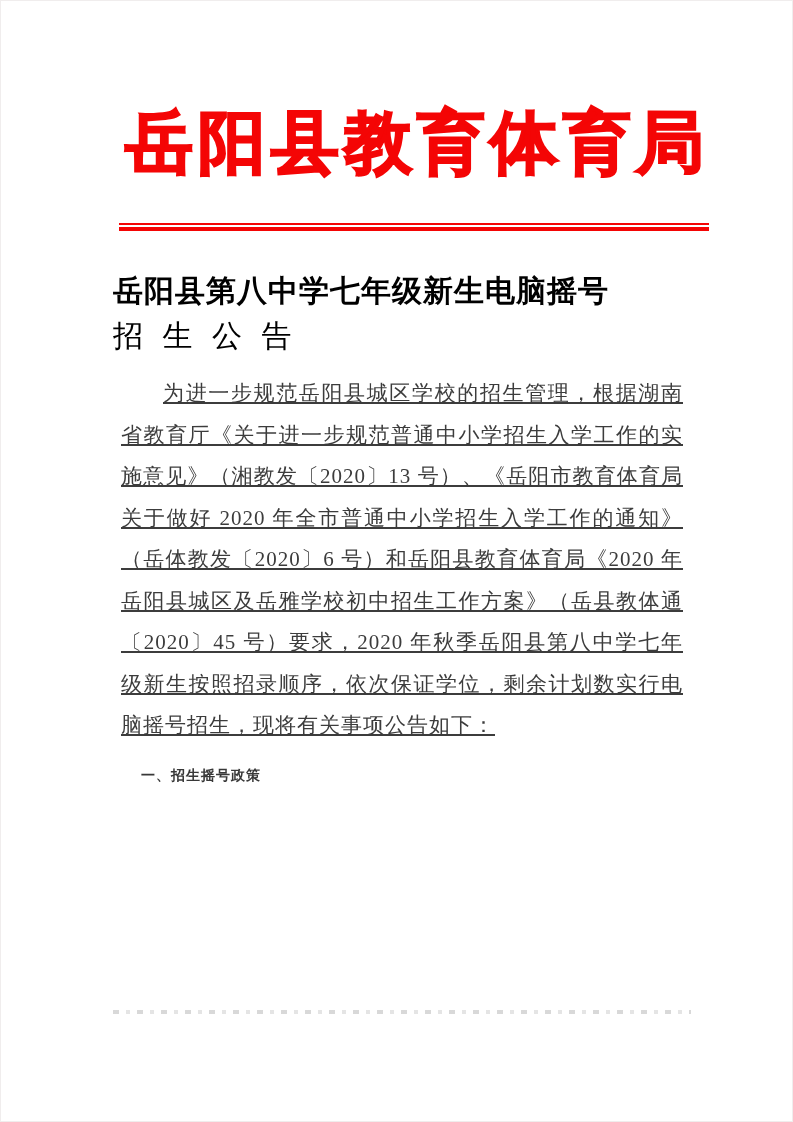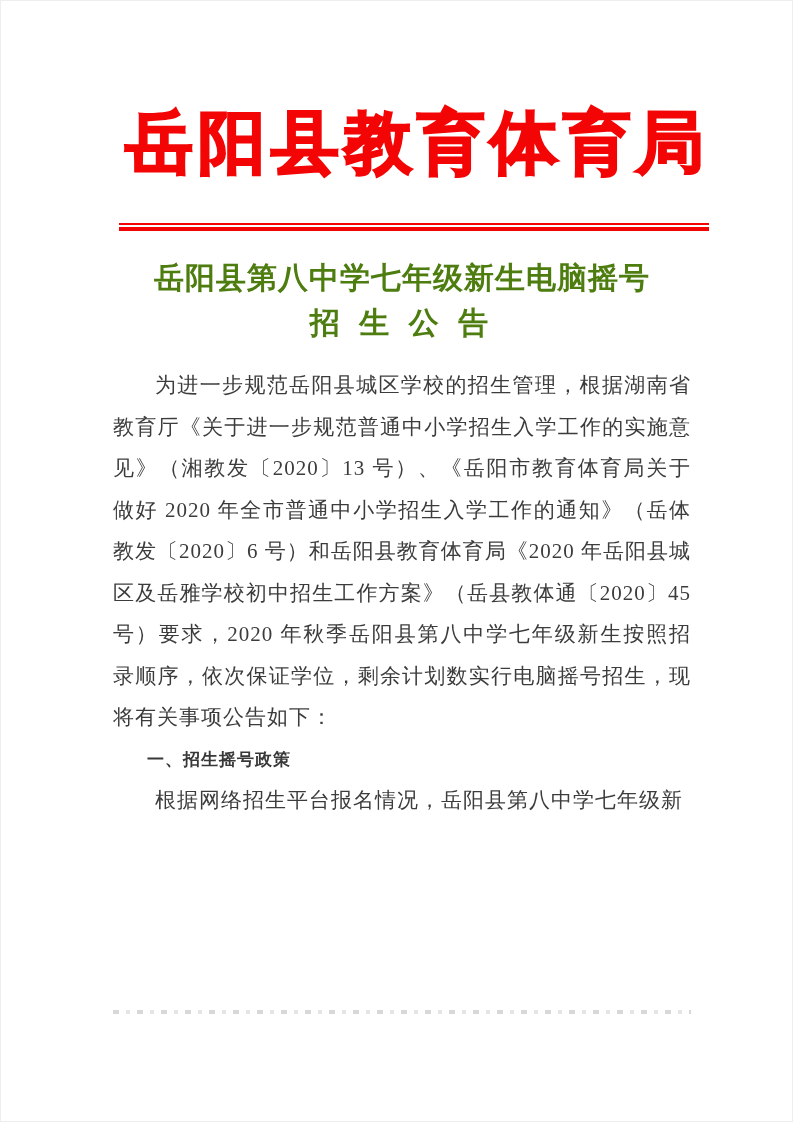--- a/index.html
+++ b/index.html
@@ -49,63 +49,64 @@
   }
   .divider .rule-thick {
     height: 4px;
     background: #f40505;
     margin-top: 2px;
   }
 
   
   .notice-title {
     position: absolute;
-    top: 255px;
+    top: 268px;
     left: 112px;
     width: 578px;
-    text-align: center;
-    color: #4d7c0f;
+    text-align: left;
+    color: #000000;
   }
   .title-line1 {
     font-size: 30px;
     font-weight: bold;
     line-height: 44px;
     letter-spacing: 1px;
     white-space: nowrap;
   }
   .title-line2 {
     font-size: 30px;
-    font-weight: bold;
+    font-weight: normal;
     line-height: 46px;
     letter-spacing: 6px;
     white-space: nowrap;
   }
 
   
   .body-text {
     position: absolute;
     top: 364px;
     left: 112px;
     width: 578px;
     color: #3c3c3c;
     font-size: 21px;
     line-height: 41.5px;
     letter-spacing: 1px;
     text-align: justify;
     text-justify: inter-character;
   }
   .body-text p {
-    margin: 0;
+    margin: 8px;
     text-indent: 2em;
+    text-decoration: underline;
   }
   .section-heading {
     margin: 0;
     font-family: "Liberation Sans", "DejaVu Sans", sans-serif;
     font-weight: bold;
-    font-size: 17px;
+    font-size: 14px;
     line-height: 41.5px;
     letter-spacing: 1px;
     color: #383838;
     text-indent: 2em;
   }
 
   
   .clipped-text-remnant {
     position: absolute;
     top: 1009px;
@@ -139,18 +140,17 @@
   <div class="notice-title">
     <div class="title-line1">岳阳县第八中学七年级新生电脑摇号</div>
     <div class="title-line2">招 生 公 告</div>
   </div>
 
   <div class="body-text">
     <p>为进一步规范岳阳县城区学校的招生管理，根据湖南省教育厅《关于进一步规范普通中小学招生入学工作的实施意见》（湘教发〔2020〕13 号）、《岳阳市教育体育局关于做好 2020 年全市普通中小学招生入学工作的通知》（岳体教发〔2020〕6 号）和岳阳县教育体育局《2020 年岳阳县城区及岳雅学校初中招生工作方案》（岳县教体通〔2020〕45 号）要求，2020 年秋季岳阳县第八中学七年级新生按照招录顺序，依次保证学位，剩余计划数实行电脑摇号招生，现将有关事项公告如下：</p>
 
     <h3 class="section-heading">一、招生摇号政策</h3>
 
-    <p>根据网络招生平台报名情况，岳阳县第八中学七年级新</p>
   </div>
 
   <div class="clipped-text-remnant"></div>
 
 </div>
 
 </body></html>

